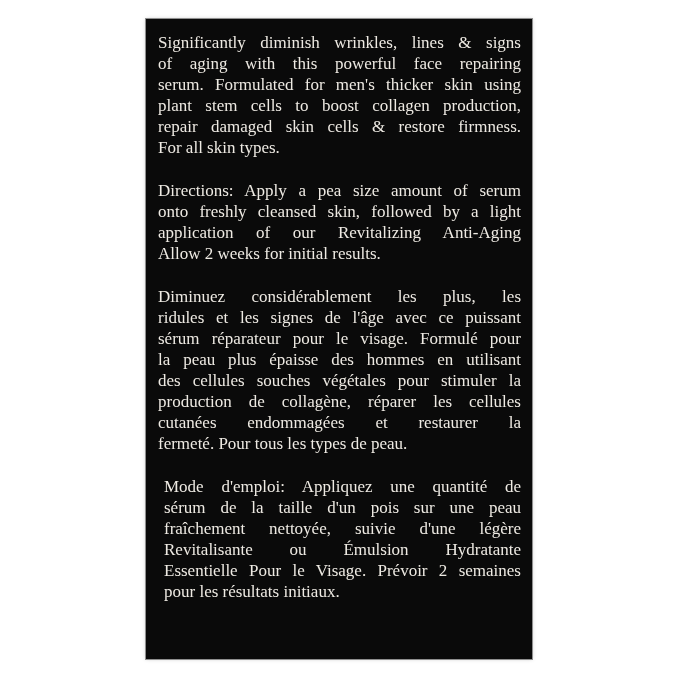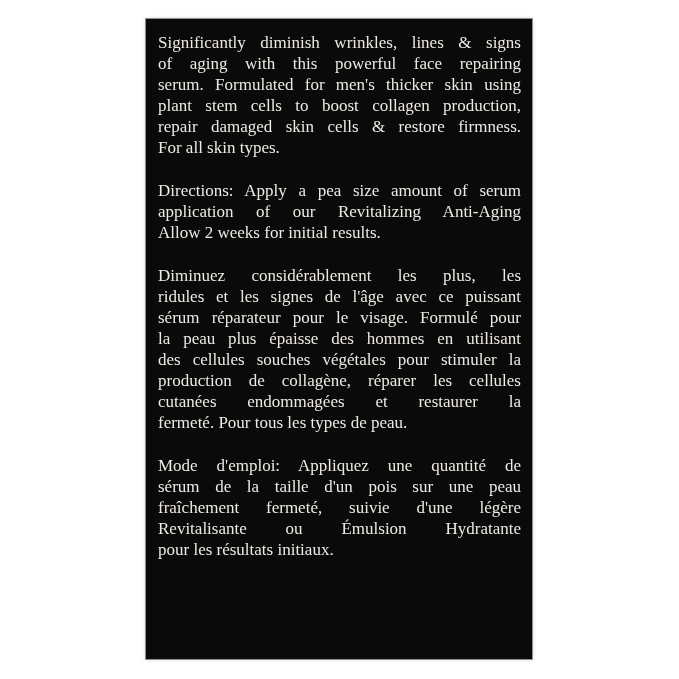--- a/index.html
+++ b/index.html
@@ -34,20 +34,21 @@
     font-size: 17px;
     line-height: 21px;
     color: #eeeae3;
     letter-spacing: 0px;
   }
   .paragraph {
     margin: 0 0 22px 0;
   }
   .paragraph:last-child {
     margin-bottom: 0;
+    margin-left: 6px;
   }
   .tline {
     text-align: justify;
     text-align-last: justify;
     text-justify: inter-word;
     white-space: normal;
   }
   .tline.last {
     text-align-last: left;
   }
@@ -65,35 +66,37 @@
         <div class="paragraph">
           <div class="tline">Significantly diminish wrinkles, lines &amp; signs</div>
           <div class="tline">of aging with this powerful face repairing</div>
           <div class="tline">serum. Formulated for men's thicker skin using</div>
           <div class="tline">plant stem cells to boost collagen production,</div>
           <div class="tline">repair damaged skin cells &amp; restore firmness.</div>
           <div class="tline last">For all skin types.</div>
         </div>
         <div class="paragraph">
           <div class="tline"><span class="heading-underline">Directions</span><span>: Apply a pea size amount of serum</span></div>
+          <div class="tline">onto freshly cleansed skin, followed by a light</div>
           <div class="tline">application of our Revitalizing Anti-Aging</div>
           <div class="tline last">Allow 2 weeks for initial results.</div>
         </div>
         <div class="paragraph">
           <div class="tline">Diminuez considérablement les plus, les</div>
           <div class="tline">ridules et les signes de l'âge avec ce puissant</div>
           <div class="tline">sérum réparateur pour le visage. Formulé pour</div>
           <div class="tline">la peau plus épaisse des hommes en utilisant</div>
           <div class="tline">des cellules souches végétales pour stimuler la</div>
           <div class="tline">production de collagène, réparer les cellules</div>
           <div class="tline">cutanées endommagées et restaurer la</div>
           <div class="tline last">fermeté. Pour tous les types de peau.</div>
         </div>
         <div class="paragraph">
           <div class="tline"><span class="heading-underline">Mode d'emploi</span><span>: Appliquez une quantité de</span></div>
           <div class="tline">sérum de la taille d'un pois sur une peau</div>
-          <div class="tline">fraîchement fermeté, suivie d'une légère</div>
+          <div class="tline">fraîchement nettoyée, suivie d'une légère</div>
           <div class="tline">Revitalisante ou Émulsion Hydratante</div>
+          <div class="tline">Essentielle Pour le Visage. Prévoir 2 semaines</div>
           <div class="tline last">pour les résultats initiaux.</div>
         </div>
       </div>
   </div>
 </div>
 
 </body></html>

